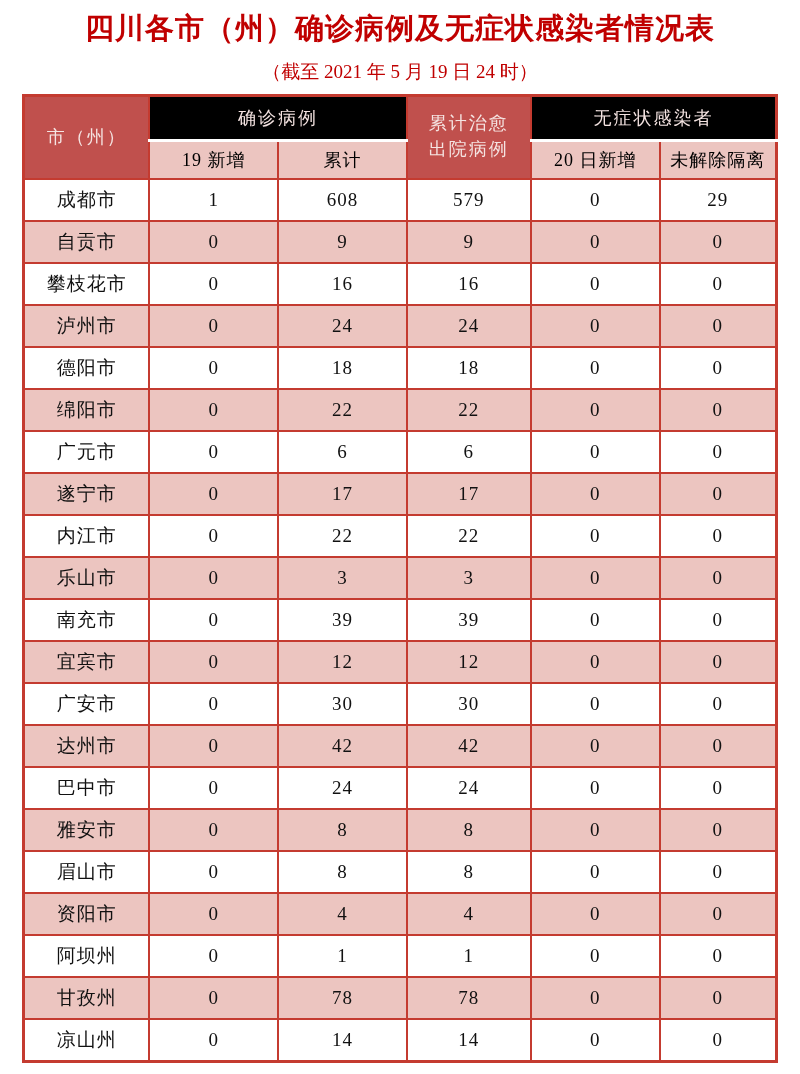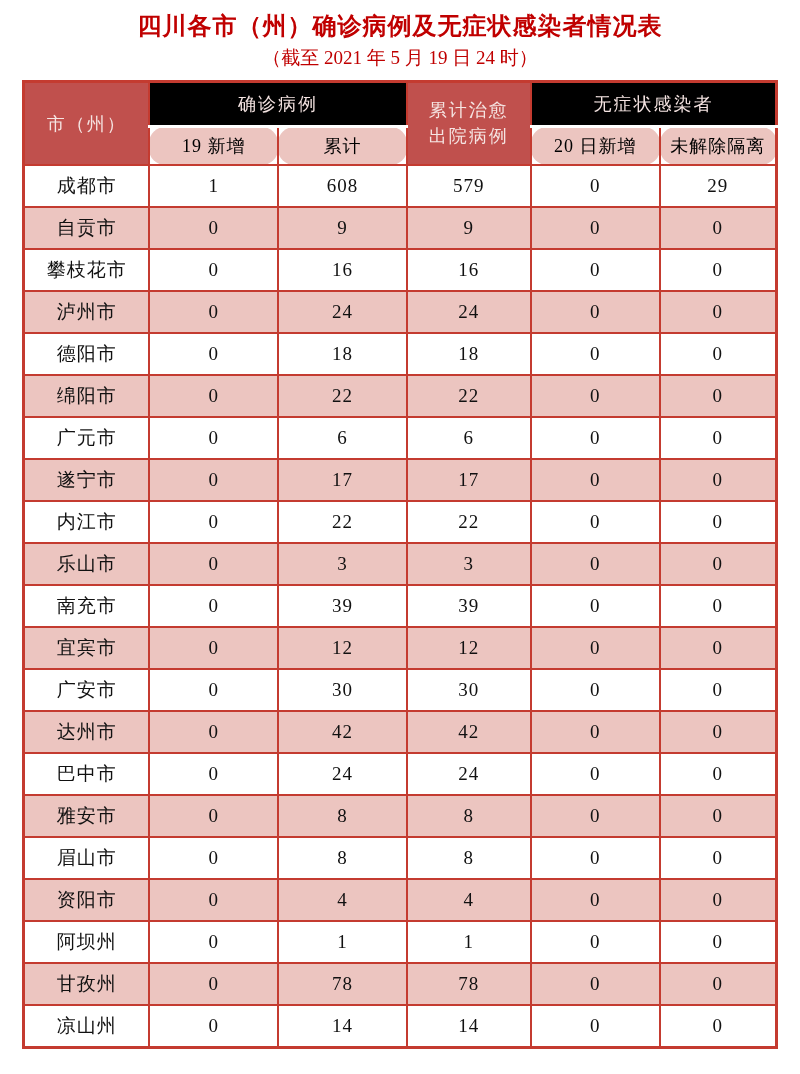--- a/index.html
+++ b/index.html
@@ -11,32 +11,32 @@
     position: relative;
     width: 800px;
     height: 1074px;
     background: #ffffff;
     overflow: hidden;
     font-family: "Liberation Serif", "DejaVu Serif", serif;
   }
   .title {
     text-align: center;
     color: #c00000;
-    font-size: 24px;
+    font-size: 29px;
     font-weight: bold;
     letter-spacing: 1px;
     padding-top: 13px;
     line-height: 1.1;
   }
   .subtitle {
     text-align: center;
     color: #c00000;
     font-size: 19px;
     font-weight: normal;
-    margin-top: 9px;
+    margin-top: 17px;
     line-height: 1.1;
   }
   table.data-table {
     width: 756px;
     margin: 11px auto 0 auto;
     border-collapse: collapse;
     table-layout: fixed;
     border: 3px solid #c43b30;
   }
   .data-table th, .data-table td {
@@ -79,21 +79,20 @@
   }
   
   th.sub-hd {
     background: #ecc5c0;
     color: #000000;
     font-weight: normal;
     font-size: 18px;
     height: 36px;
     border-top: 3px solid #ffffff;
     letter-spacing: 1px;
-    border-radius: 16px;
   }
   
   .data-table tbody td {
     height: 40px;
     font-size: 19px;
     color: #111111;
     background: #ffffff;
     letter-spacing: 1px;
   }
   .data-table tbody tr:nth-child(even) td {

